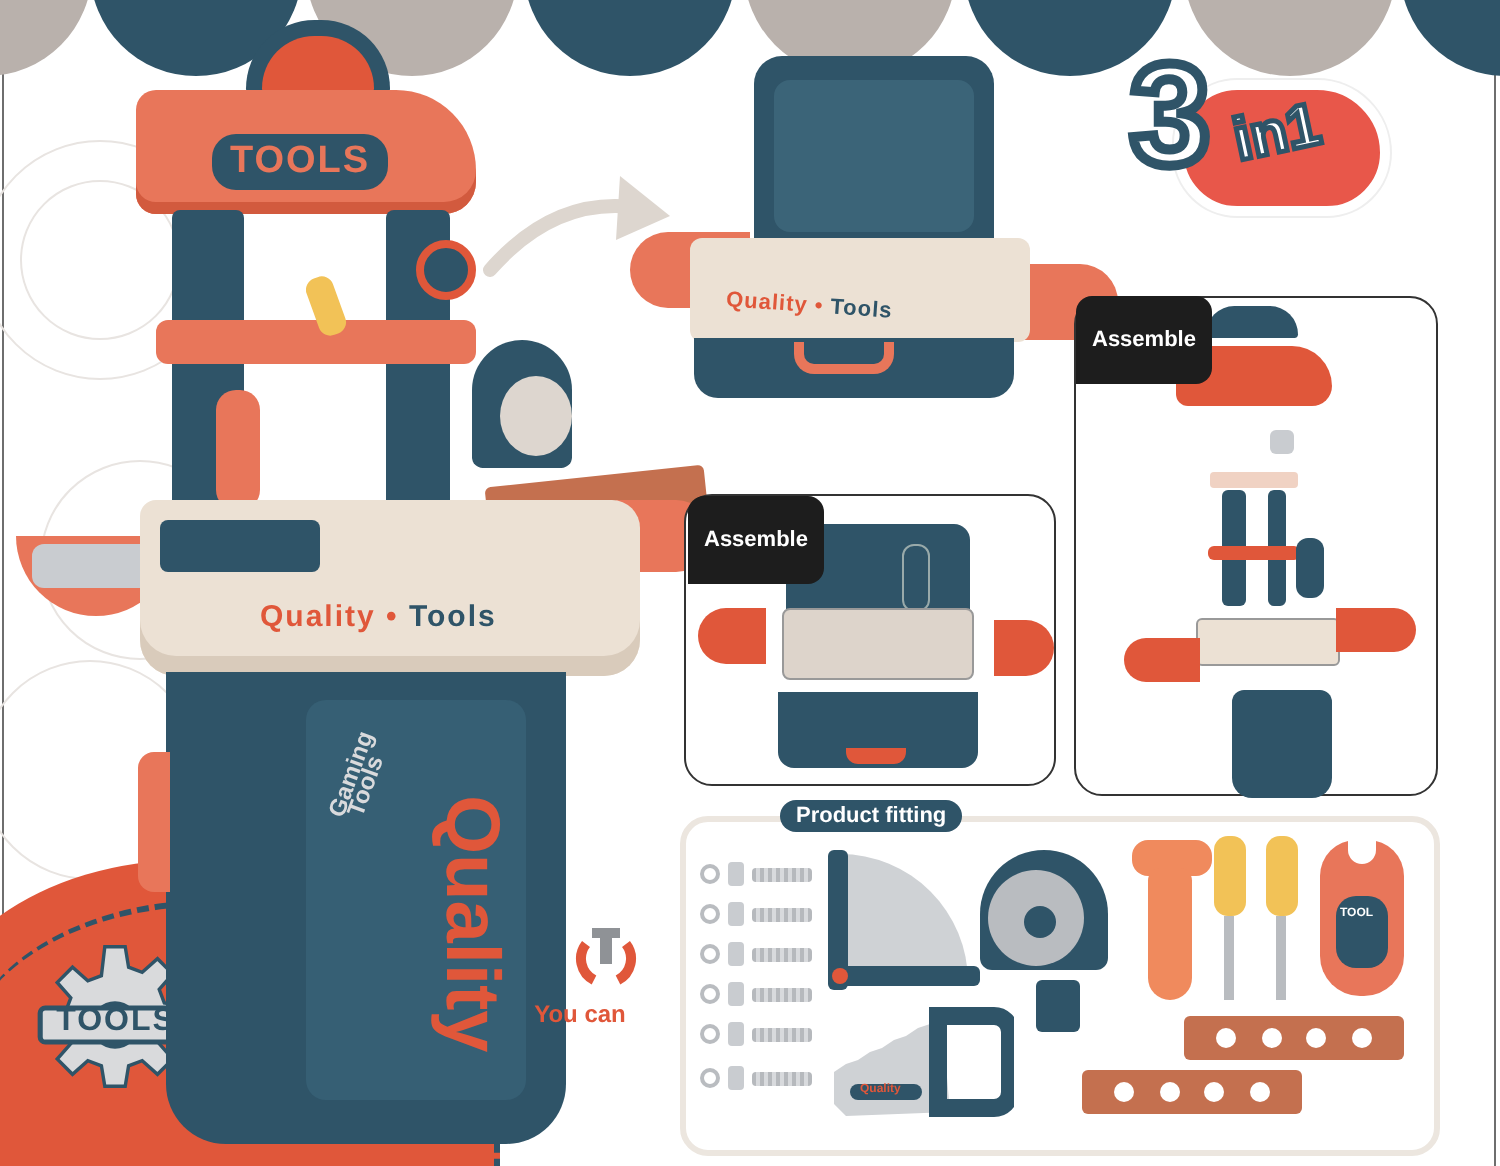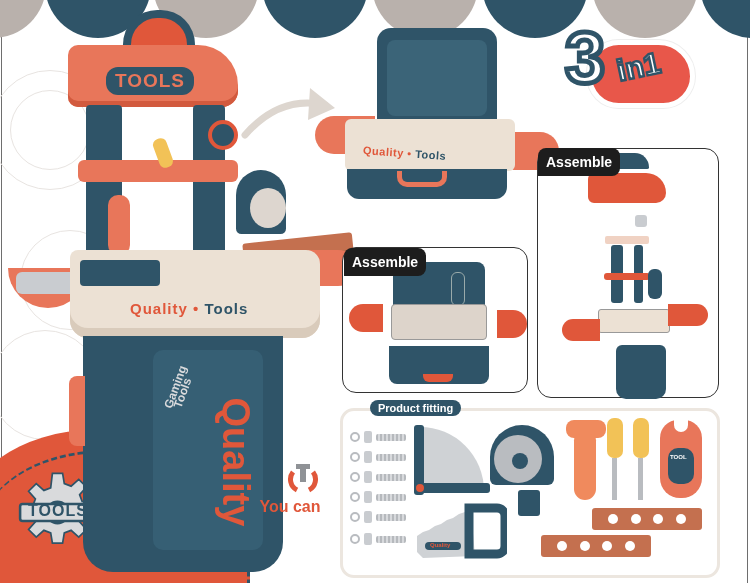--- a/index.html
+++ b/index.html
@@ -21,34 +21,34 @@
 
   
   .blob { position: absolute; left: -40px; top: 430px; width: 290px; height: 230px; background: #e0573a; border-radius: 60% 70% 0 0 / 55% 60% 0 0; }
   .blob-dash { position: absolute; left: -20px; top: 450px; width: 270px; height: 200px; border: 3px dashed #2f5468; border-radius: 60% 70% 0 0 / 55% 60% 0 0; border-bottom: none; border-left: none; }
 
   
   .tower { position: absolute; left: 8px; top: 10px; width: 350px; height: 570px; }
 
   .panel-title-pill {
     position: absolute; background: #1d1d1d; color: #fff;
-    font-weight: bold; font-size: 14px; padding: 6px 8px;
+    font-weight: bold; font-size: 11px; padding: 16px 8px;
     border-radius: 8px 8px 8px 0;
     text-align: center;
   }
 
   .assemble-box { position: absolute; border: 1.5px solid #333; border-radius: 14px; background: #fff; }
 
   .fitting-box { position: absolute; left: 340px; top: 408px; width: 380px; height: 170px; border: 3px solid #ece6df; border-radius: 14px; background: #fff; }
-  .fitting-pill { position: absolute; left: 370px; top: 400px; background: #2f5468; color: #fff; font-weight: bold; font-size: 11px; padding: 2px 8px; border-radius: 9px; z-index: 3; }
+  .fitting-pill { position: absolute; left: 390px; top: 400px; background: #2f5468; color: #fff; font-weight: bold; font-size: 11px; padding: 2px 8px; border-radius: 9px; z-index: 3; }
 
   .badge-3in1 { position: absolute; left: 565px; top: 30px; width: 130px; height: 80px; }
 
   .slogan { position: absolute; left: 232px; top: 498px; width: 116px; text-align: center; line-height: 1.15; font-weight: bold; }
-  .slogan .red { color: #e0573a; font-size: 16px; }
+  .slogan .red { color: #e0573a; font-size: 12px; }
   .slogan .blue { color: #2f5468; font-size: 15px; }
 
   .tools-gear { position: absolute; left: 15px; top: 470px; width: 85px; height: 85px; }
 
   .bolt-row { position: absolute; display: flex; align-items: center; gap: 4px; }
   .washer { width: 10px; height: 10px; border: 2.5px solid #b9bcc0; border-radius: 50%; }
   .bolt-head { width: 8px; height: 12px; background: #c9ccd0; border-radius: 2px; }
   .bolt-shaft { width: 30px; height: 7px; background: repeating-linear-gradient(90deg, #b6b9bd 0 2px, #d8dadd 2px 4px); border-radius: 2px; }
 
   .plank { position: absolute; height: 22px; background: #c4704f; border-radius: 3px; display: flex; align-items: center; justify-content: space-around; padding: 0 10px; }

